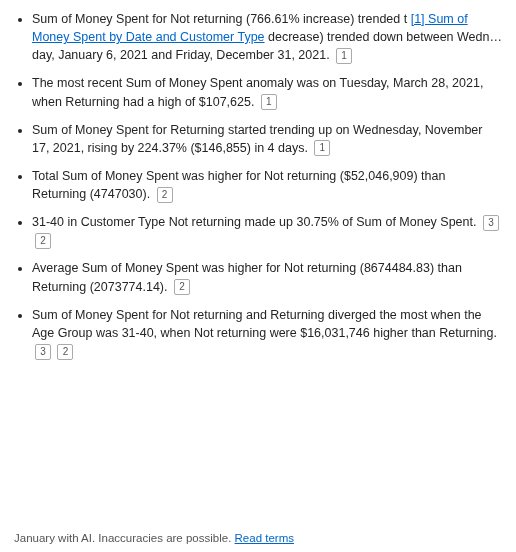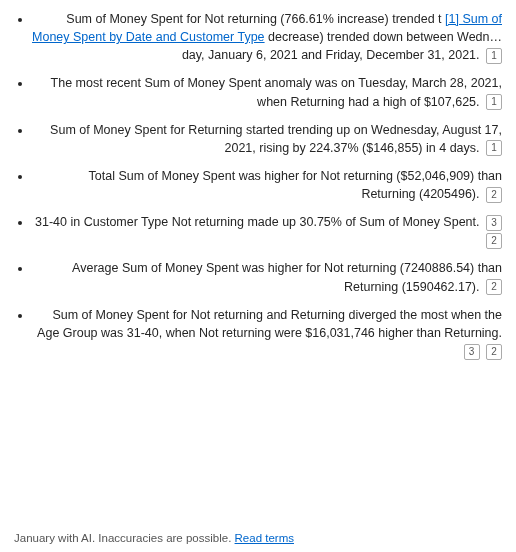--- a/index.html
+++ b/index.html
@@ -31,21 +31,20 @@
       flex: 1;
       overflow: hidden;
       display: flex;
       flex-direction: column;
     }
 
     .bullet-list {
       list-style: disc;
       padding-left: 18px;
       flex: 1;
-      text-align: right;
     }
 
     .bullet-list li {
       margin-bottom: 10px;
       line-height: 1.45;
       font-size: 12.5px;
       color: #252525;
     }
 
     .inline-badge {
@@ -93,37 +92,37 @@
         <span>Sum of Money Spent for Not returning (766.61% increase) trended t </span><a class="link-blue">[1] Sum of Money Spent by Date and Customer Type</a><span> decrease) trended down between Wedn…day, January 6, 2021 and Friday, December 31, 2021.</span>
         <span class="inline-badge">1</span>
       </li>
 
       <li>
         <span>The most recent Sum of Money Spent anomaly was on Tuesday, March 28, 2021, when Returning had a high of $107,625.</span>
         <span class="inline-badge">1</span>
       </li>
 
       <li>
-        <span>Sum of Money Spent for Returning started trending up on Wednesday, August 17, 2021, rising by 224.37% ($146,855) in 4 days.</span>
+        <span>Sum of Money Spent for Returning started trending up on Wednesday, November 17, 2021, rising by 224.37% ($146,855) in 4 days.</span>
         <span class="inline-badge">1</span>
       </li>
 
       <li>
-        <span>Total Sum of Money Spent was higher for Not returning ($52,046,909) than Returning (4205496).</span>
+        <span>Total Sum of Money Spent was higher for Not returning ($52,046,909) than Returning (4747030).</span>
         <span class="inline-badge">2</span>
       </li>
 
       <li>
         <span>31-40 in Customer Type Not returning made up 30.75% of Sum of Money Spent.</span>
         <span class="inline-badge">3</span>
         <span class="inline-badge">2</span>
       </li>
 
       <li>
-        <span>Average Sum of Money Spent was higher for Not returning (7240886.54) than Returning (1590462.17).</span>
+        <span>Average Sum of Money Spent was higher for Not returning (8674484.83) than Returning (2073774.14).</span>
         <span class="inline-badge">2</span>
       </li>
 
       <li>
         <span>Sum of Money Spent for Not returning and Returning diverged the most when the Age Group was 31-40, when Not returning were $16,031,746 higher than Returning.</span>
         <span class="inline-badge">3</span>
         <span class="inline-badge">2</span>
       </li>
 
     </ul>

